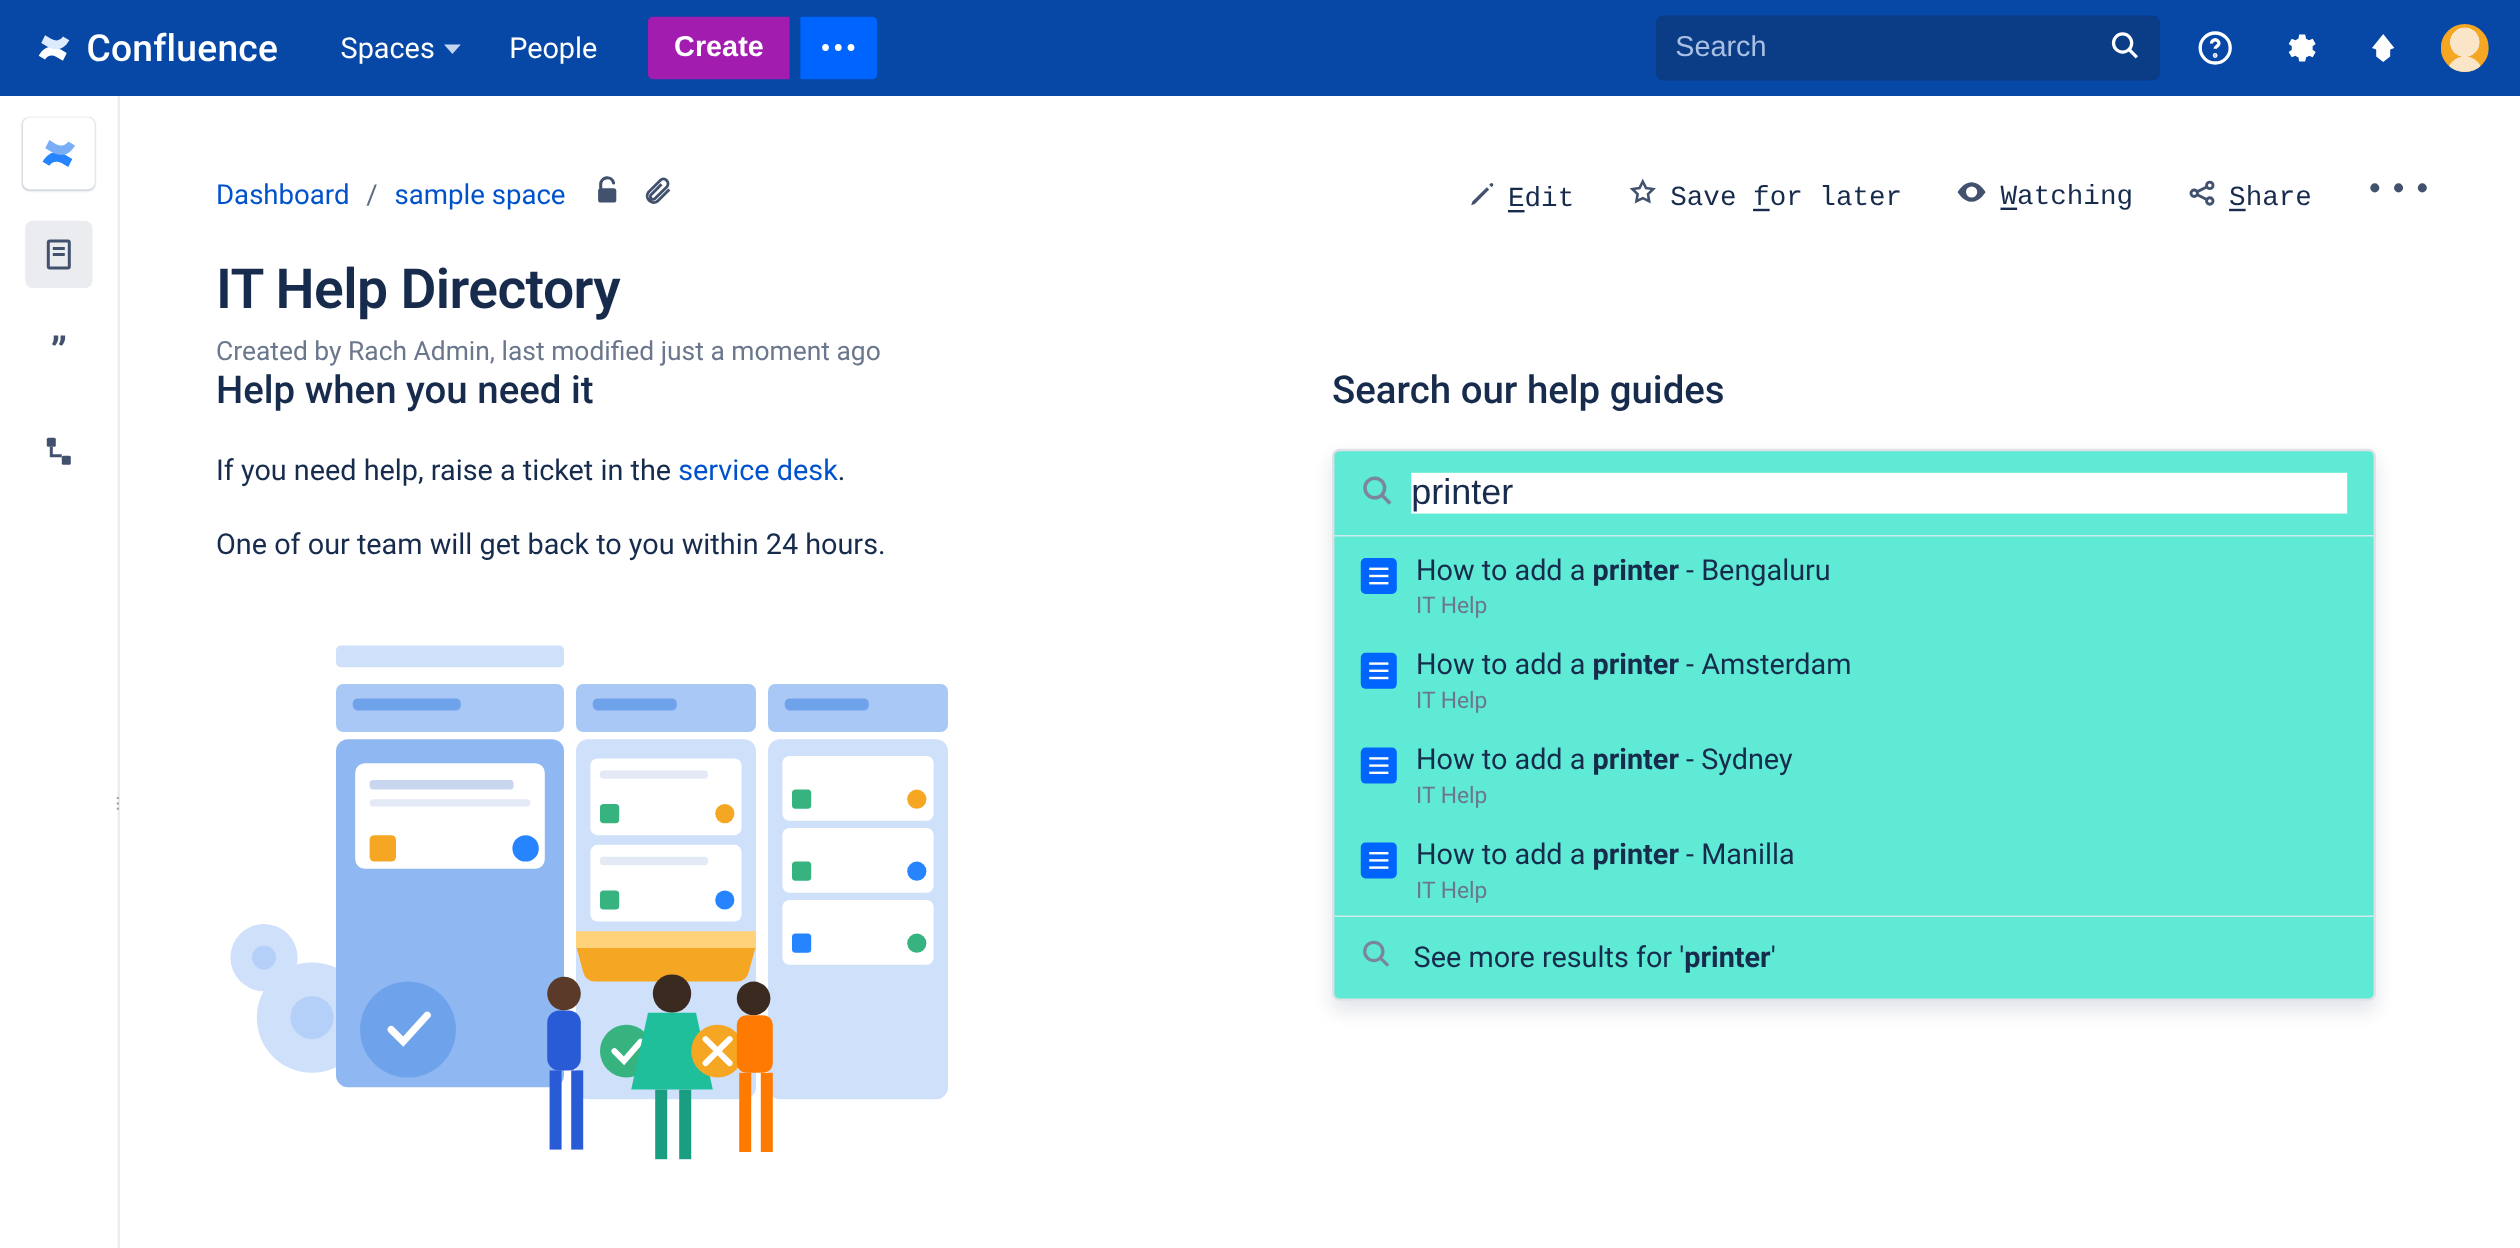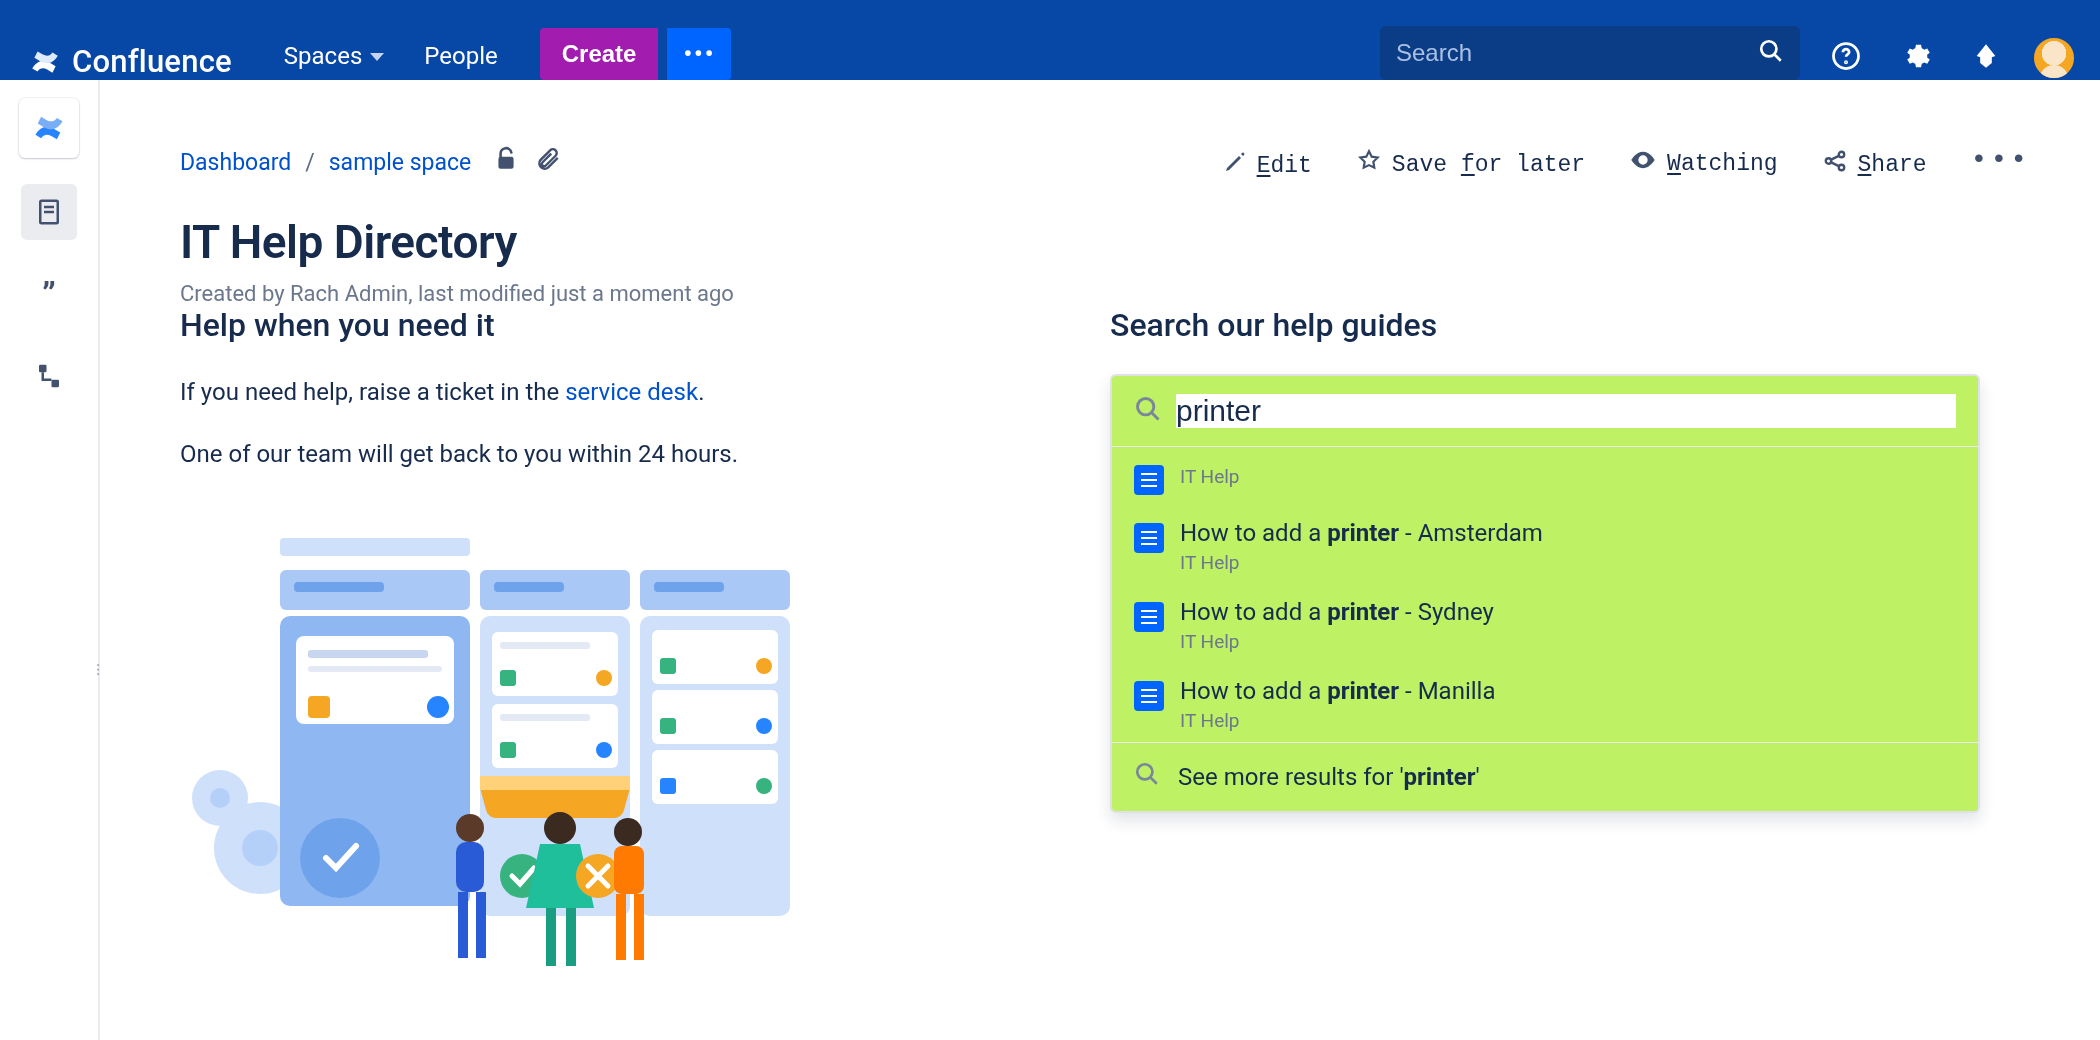--- a/index.html
+++ b/index.html
@@ -9,21 +9,21 @@
     color: #172b4d;
     width: 2100px;
     height: 1040px;
     overflow: hidden;
   }
   
   .topnav {
     height: 80px;
     background: #0747a6;
     display: flex;
-    align-items: flex-end;
+    align-items: center;
     padding: 0 24px 0 28px;
     gap: 8px;
   }
   .brand {
     display: flex;
     align-items: center;
     gap: 10px;
     margin-right: 28px;
     cursor: pointer;
   }
@@ -208,21 +208,21 @@
   .para a { color:#0052cc; text-decoration:none; }
 
   
   .illus-wrap{ margin-top: 10px; }
   .illus-wrap svg{ display:block; }
 
   
   .help-search {
     border:2px solid #dfe1e6;
     border-radius:6px;
-    background:#bef264;
+    background:#5eead4;
     width: 870px;
     box-shadow: 0 8px 16px rgba(9,30,66,0.12);
   }
   .help-search-input {
     display:flex; align-items:center; gap:14px;
     padding: 18px 22px;
   }
   .help-search-input input{
     border:none; outline:none; font-size:30px; color:#172b4d; flex:1; font-weight:400;
   }
@@ -516,20 +516,21 @@
               </svg>
             </span>
             <input type="text" value="printer" style="">
           </div>
           <div class="hs-results" id="hs-results">
               <div class="hs-item">
                 <div class="doc-badge">
                   <span></span>
                 </div>
                 <div class="hs-text">
+                  <div class="t1"><span>How to add a </span><b>printer</b><span> - Bengaluru</span></div>
                   <div class="t2">IT Help</div>
                 </div>
               </div>
               <div class="hs-item">
                 <div class="doc-badge">
                   <span></span>
                 </div>
                 <div class="hs-text">
                   <div class="t1"><span>How to add a </span><b>printer</b><span> - Amsterdam</span></div>
                   <div class="t2">IT Help</div>

